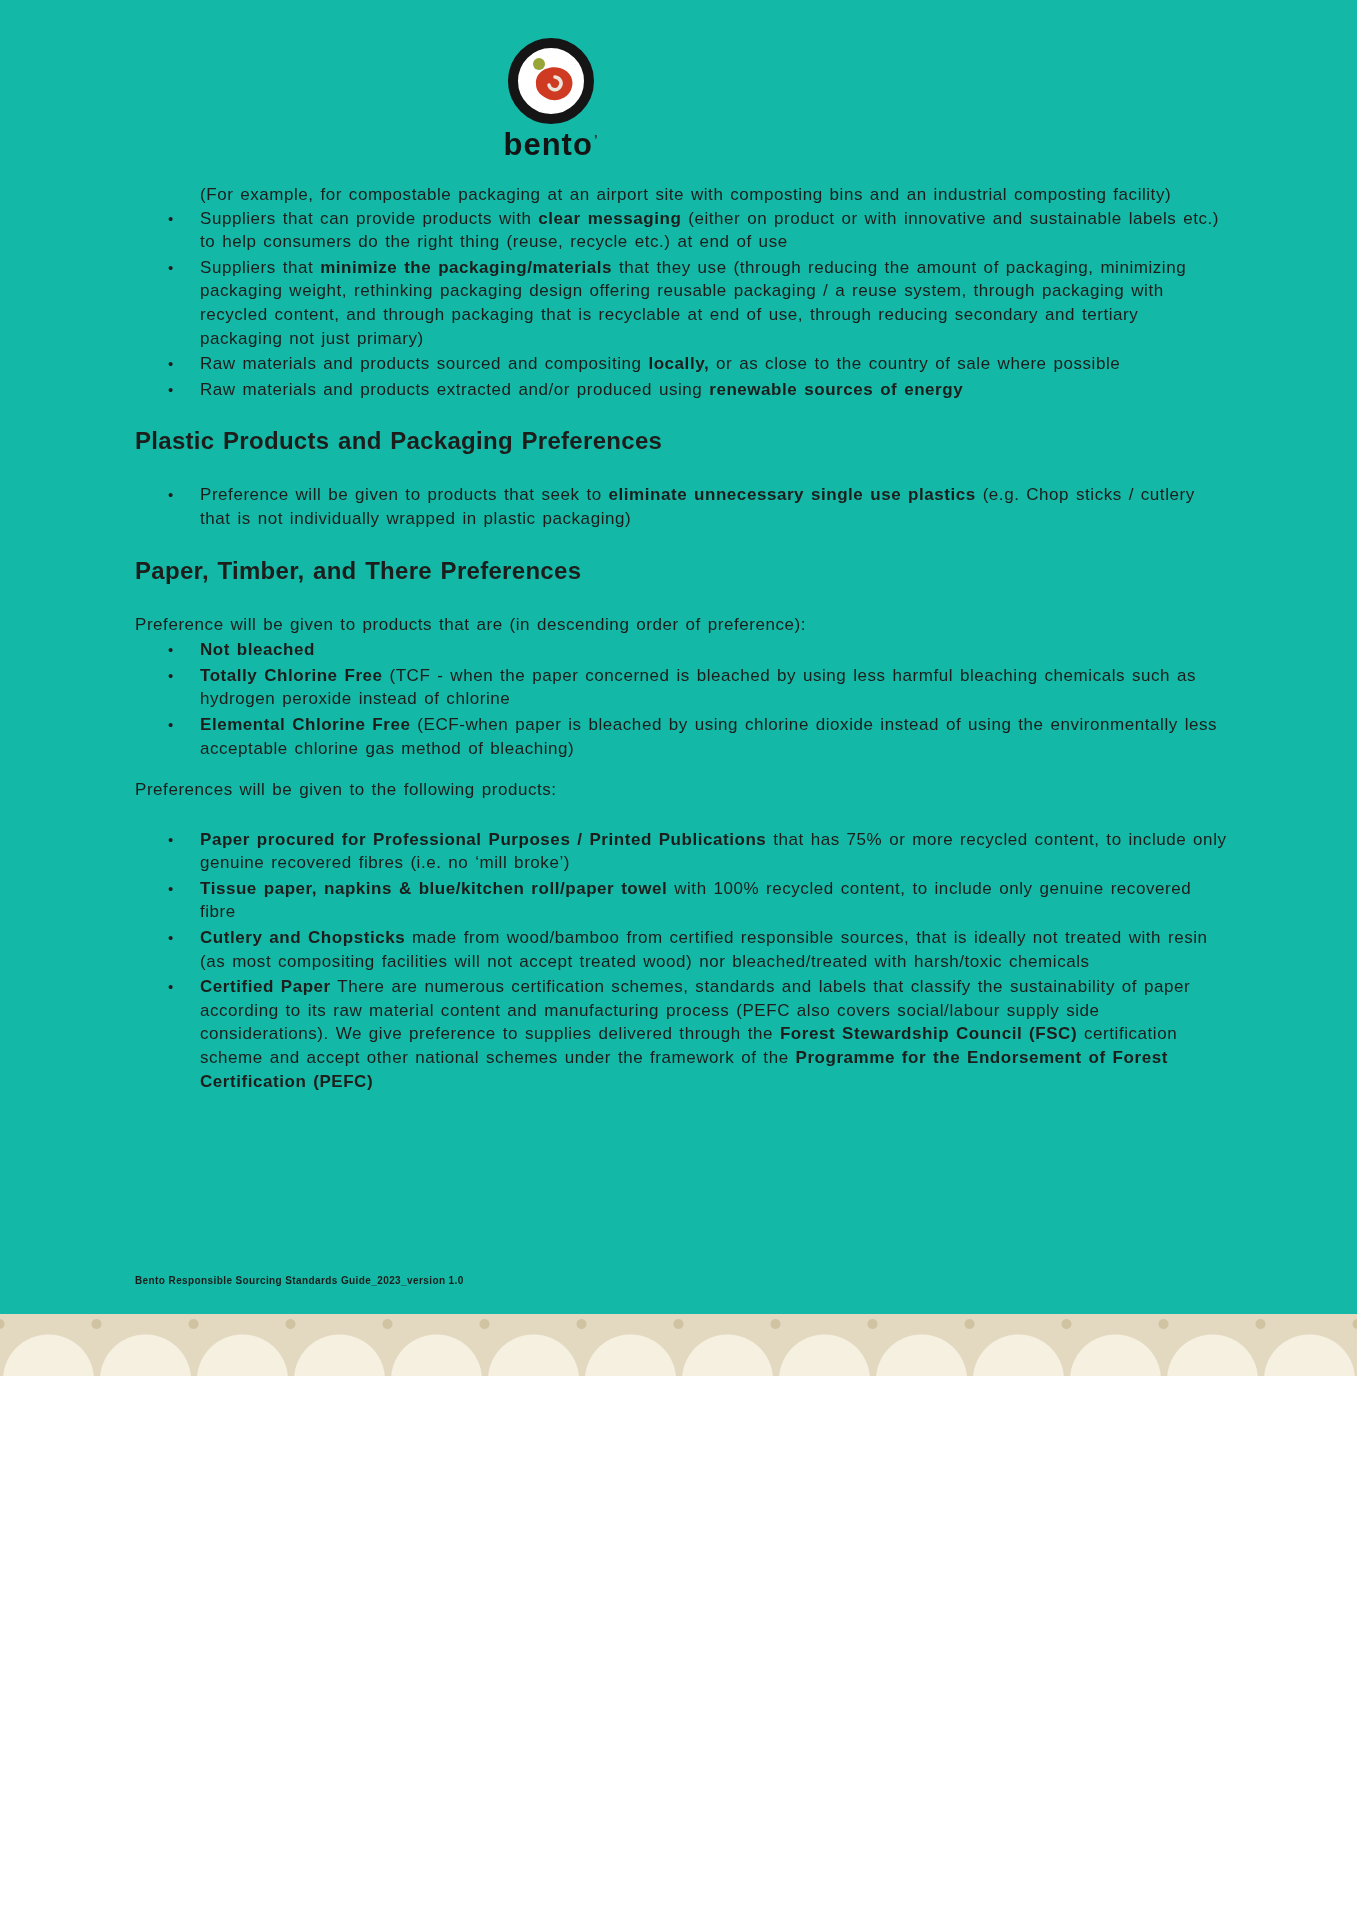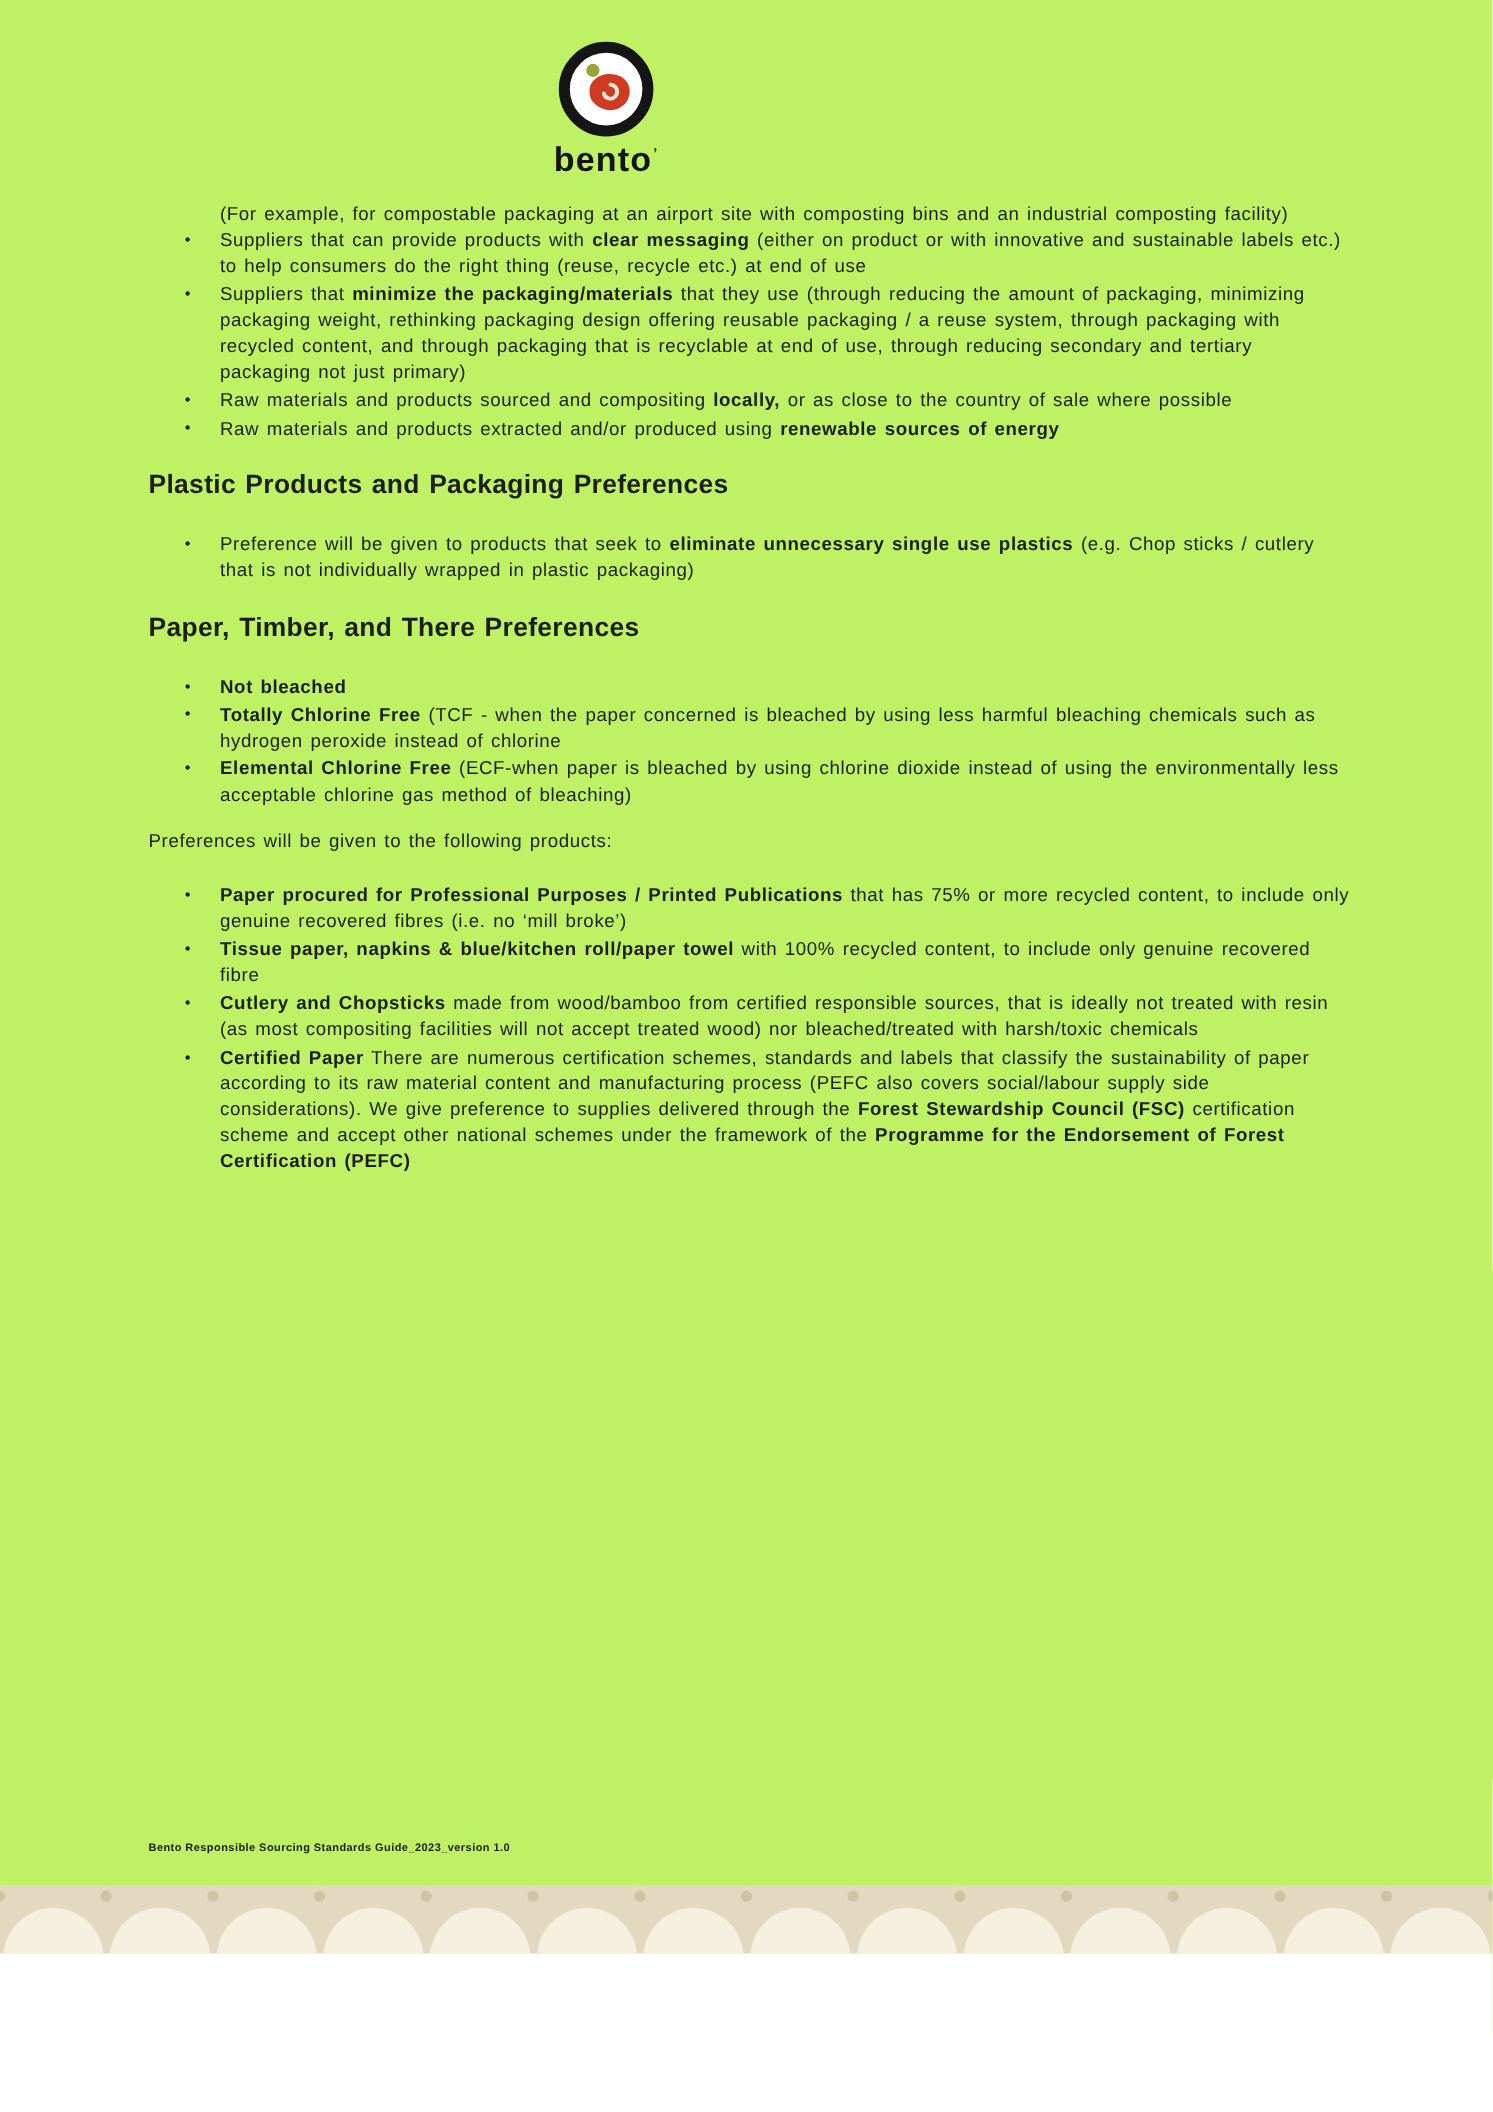--- a/index.html
+++ b/index.html
@@ -1,20 +1,20 @@
 <!DOCTYPE html>
 <html><head>
 <meta charset="utf-8">
 <style>
   html, body { margin: 0; padding: 0; background: #ffffff; }
   .page {
     position: relative;
     width: 1357px;
-    height: 1776px;
-    background: #bef264;
+    height: 1376px;
+    background: #14b8a6;
     overflow: hidden;
     font-family: "Liberation Sans", sans-serif;
     color: #1d1d1b;
   }
   .logo-block {
     position: absolute;
     top: 34px;
     left: 471px;
     width: 160px;
     text-align: center;
@@ -117,20 +117,21 @@
       <div class="bullet">
         <span class="marker">•</span>
         <span class="btext"><span>Raw materials and products extracted and/or produced using </span><strong>renewable sources of energy</strong></span>
       </div>
       <h2 class="heading">Plastic Products and Packaging Preferences</h2>
       <div class="bullet">
         <span class="marker">•</span>
         <span class="btext"><span>Preference will be given to products that seek to </span><strong>eliminate unnecessary single use plastics</strong><span> (e.g. Chop sticks / cutlery that is not individually wrapped in plastic packaging)</span></span>
       </div>
       <h2 class="heading">Paper, Timber, and There Preferences</h2>
+      <p class="para tight"><span>Preference will be given to products that are (in descending order of preference):</span></p>
       <div class="bullet">
         <span class="marker">•</span>
         <span class="btext"><strong>Not bleached</strong></span>
       </div>
       <div class="bullet">
         <span class="marker">•</span>
         <span class="btext"><strong>Totally Chlorine Free</strong><span> (TCF - when the paper concerned is bleached by using less harmful bleaching chemicals such as hydrogen peroxide instead of chlorine</span></span>
       </div>
       <div class="bullet">
         <span class="marker">•</span>

